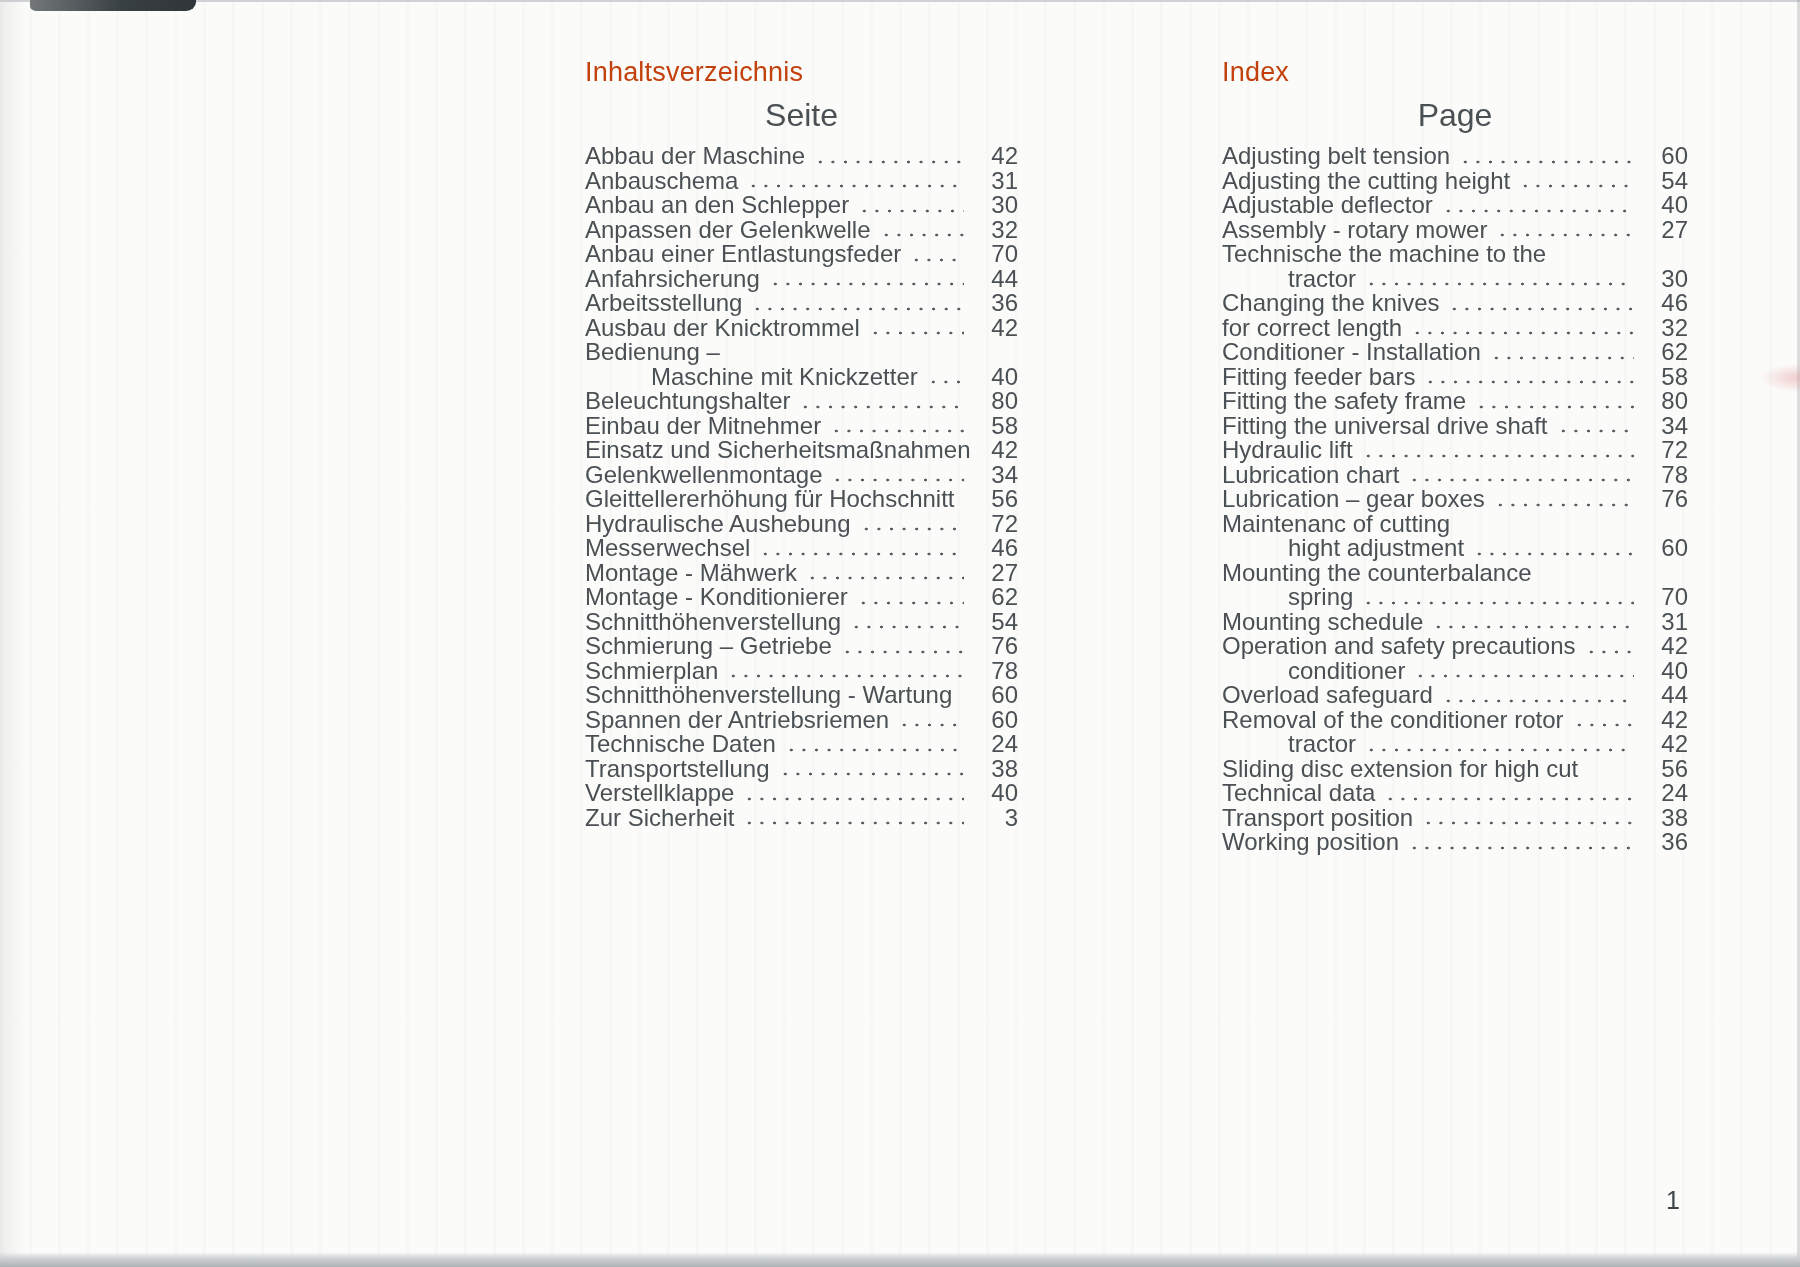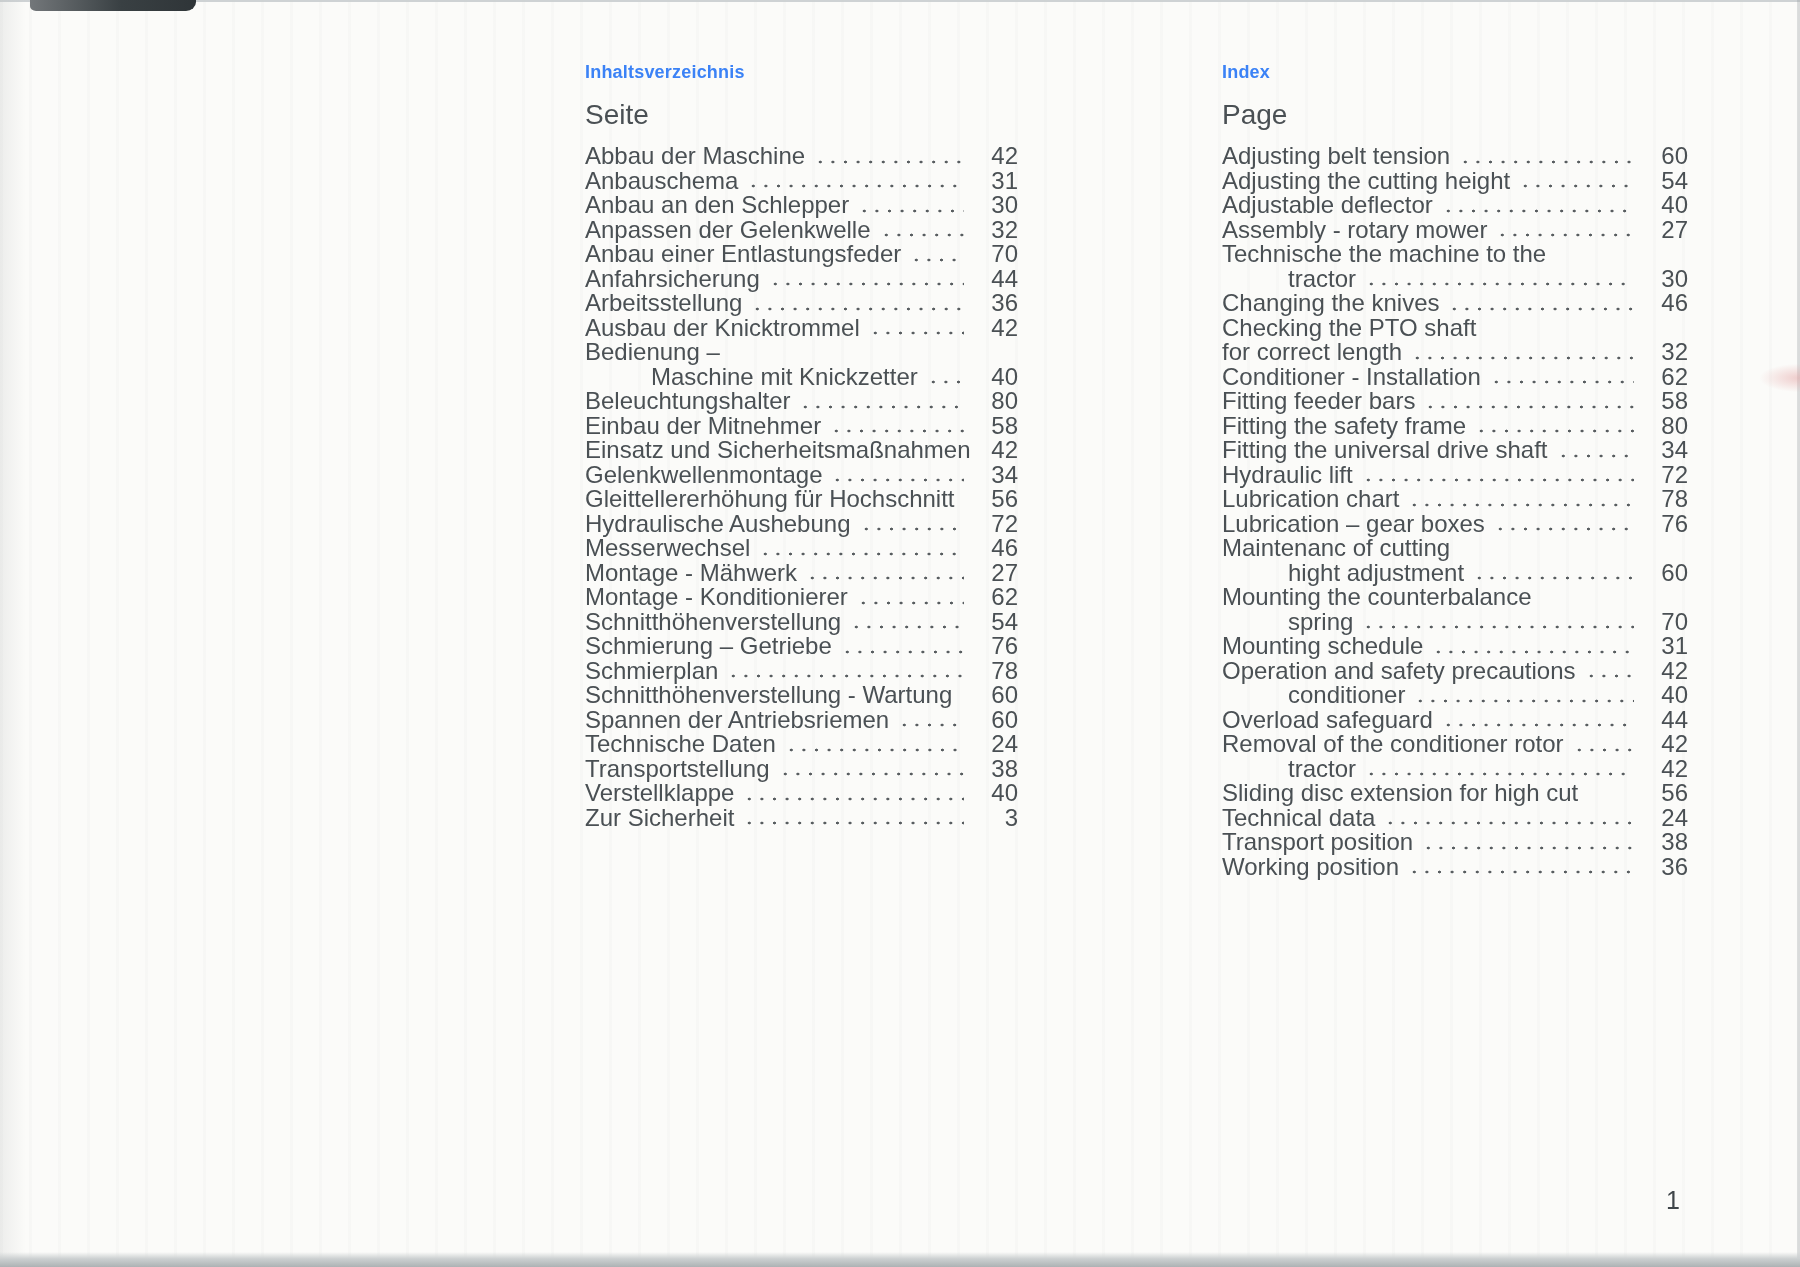--- a/index.html
+++ b/index.html
@@ -52,29 +52,29 @@
     position: absolute; left: 0; top: 0; bottom: 0; width: 26px;
     background: linear-gradient(90deg, rgba(185,188,189,.22), rgba(185,188,189,0));
   }
 
   
   .toc-col { position: absolute; top: 57px; }
   #col-german  { left: 585px;  width: 433px; }
   #col-english { left: 1222px; width: 466px; }
 
   .toc-title {
-    font-weight: bold;
-    font-size: 18px;
+    font-weight: normal;
+    font-size: 27px;
     line-height: 30px;
-    color: #3b82f6;
+    color: #c2410c;
     letter-spacing: .2px;
   }
   .col-header {
-    text-align: left;
-    font-size: 28px;
+    text-align: center;
+    font-size: 32px;
     line-height: 28px;
     margin-top: 14px;
   }
   .toc-list { margin-top: 15px; }
 
   .toc-row {
     display: flex;
     align-items: baseline;
     font-size: 24px;
     line-height: 24.5px;
@@ -298,25 +298,20 @@
         <span class="toc-label">tractor</span>
         <span class="toc-fill dotted"></span>
         <span class="toc-page-num">30</span>
       </div>
       <div class="toc-row">
         <span class="toc-label">Changing the knives</span>
         <span class="toc-fill dotted"></span>
         <span class="toc-page-num">46</span>
       </div>
       <div class="toc-row">
-        <span class="toc-label">Checking the PTO shaft</span>
-        <span class="toc-fill"></span>
-        <span class="toc-page-num"></span>
-      </div>
-      <div class="toc-row">
         <span class="toc-label">for correct length</span>
         <span class="toc-fill dotted"></span>
         <span class="toc-page-num">32</span>
       </div>
       <div class="toc-row">
         <span class="toc-label">Conditioner - Installation</span>
         <span class="toc-fill dotted"></span>
         <span class="toc-page-num">62</span>
       </div>
       <div class="toc-row">

